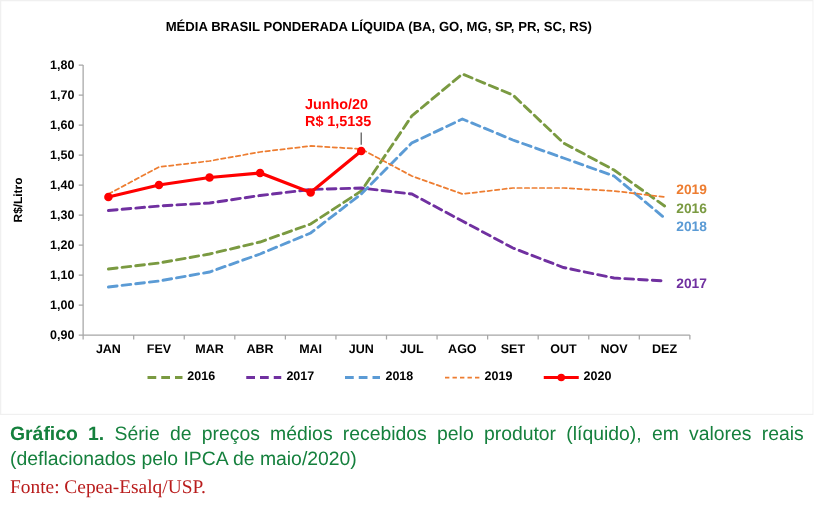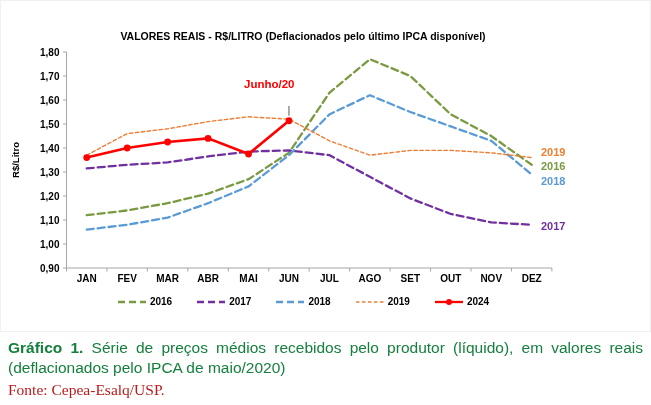--- a/index.html
+++ b/index.html
@@ -26,21 +26,21 @@
              text-align:justify; line-height:1.32; }
   .caption b { font-weight:700; }
   .source { position:absolute; left:8px; top:381px; width:635px;
             font-family:"Liberation Serif",serif; font-size:15.5px; color:#b91c1c; }
 </style>
 </head>
 <body>
 
 <div class="figure">
   <div class="chart-block">
-    <div class="chart-subtitle">VALORES REAIS - R$/LITRO (Deflacionados pelo último IPCA disponível)</div>
+    <div class="chart-title">MÉDIA BRASIL PONDERADA LÍQUIDA (BA, GO, MG, SP, PR, SC, RS)</div>
     <div class="ylab">R$/Litro</div>
     <svg id="plot" width="651" height="332">
         <line x1="65.5" y1="51" x2="65.5" y2="267" stroke="#a6a6a6" stroke-width="1"></line>
         <line x1="65.5" y1="267" x2="550.9000000000001" y2="267" stroke="#a6a6a6" stroke-width="1"></line>
         <line x1="62" y1="51" x2="65.5" y2="51" stroke="#a6a6a6" stroke-width="1"></line>
         <text x="58.5" y="54.5" text-anchor="end" font-size="10" font-weight="700" fill="#000">1,80</text>
         <line x1="62" y1="75.00000000000003" x2="65.5" y2="75.00000000000003" stroke="#a6a6a6" stroke-width="1"></line>
         <text x="58.5" y="78.50000000000003" text-anchor="end" font-size="10" font-weight="700" fill="#000">1,70</text>
         <line x1="62" y1="98.99999999999999" x2="65.5" y2="98.99999999999999" stroke="#a6a6a6" stroke-width="1"></line>
         <text x="58.5" y="102.49999999999999" text-anchor="end" font-size="10" font-weight="700" fill="#000">1,60</text>
@@ -95,20 +95,21 @@
         <circle cx="247.525" cy="153" r="3.4" fill="#ff0000"></circle>
         <circle cx="287.975" cy="119.75999999999999" r="3.4" fill="#ff0000"></circle>
         <line x1="287.975" y1="105" x2="287.975" y2="114.75999999999999" stroke="#595959" stroke-width="1"></line>
         <text x="540" y="154.60000000000002" font-size="11" font-weight="700" fill="#ed7d31">2019</text>
         <text x="540" y="169.00000000000003" font-size="11" font-weight="700" fill="#7a9a41">2016</text>
         <text x="540" y="184.12" font-size="11" font-weight="700" fill="#5b9bd5">2018</text>
         <text x="540" y="229.00000000000003" font-size="11" font-weight="700" fill="#7030a0">2017</text>
       </svg>
     <div class="annotation">
       <div>Junho/20</div>
+      <div>R$ 1,5135</div>
     </div>
     <div class="legend" id="legend">
         <div class="legend-item">
           <svg width="30" height="10">
             <line x1="1" y1="5" x2="29" y2="5" stroke="#7a9a41" stroke-width="2.3" stroke-dasharray="7 4"></line>
           </svg>
           <span>2016</span>
         </div>
         <div class="legend-item">
           <svg width="30" height="10">
@@ -126,19 +127,19 @@
           <svg width="30" height="10">
             <line x1="1" y1="5" x2="29" y2="5" stroke="#ed7d31" stroke-width="1.4" stroke-dasharray="3.5 2.5"></line>
           </svg>
           <span>2019</span>
         </div>
         <div class="legend-item">
           <svg width="30" height="10">
             <line x1="1" y1="5" x2="29" y2="5" stroke="#ff0000" stroke-width="2.3"></line>
             <circle cx="15" cy="5" r="3" fill="#ff0000"></circle>
           </svg>
-          <span>2024</span>
+          <span>2020</span>
         </div>
       </div>
   </div>
   <div class="caption"><b>Gráfico 1.</b><span> Série de preços médios recebidos pelo produtor (líquido), em valores reais (deflacionados pelo IPCA de maio/2020)</span></div>
   <div class="source">Fonte: Cepea-Esalq/USP.</div>
 </div>
 
 </body></html>

